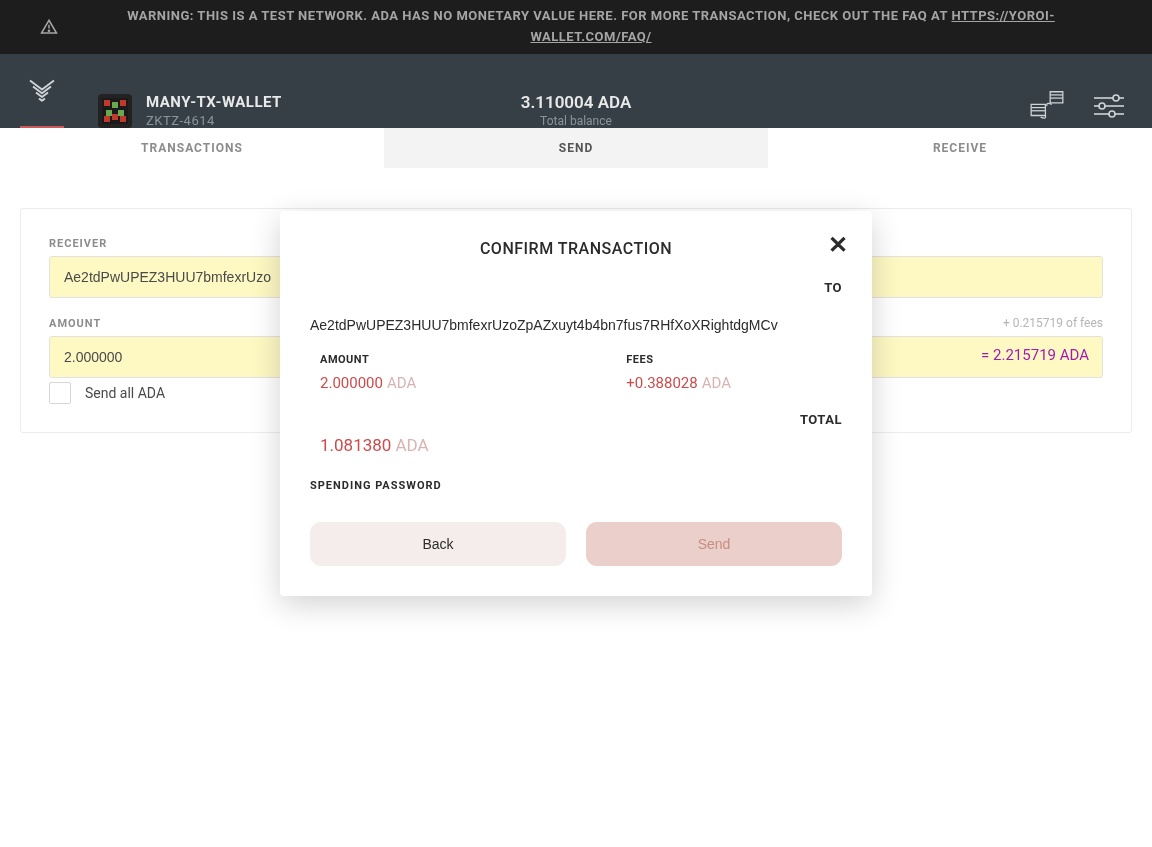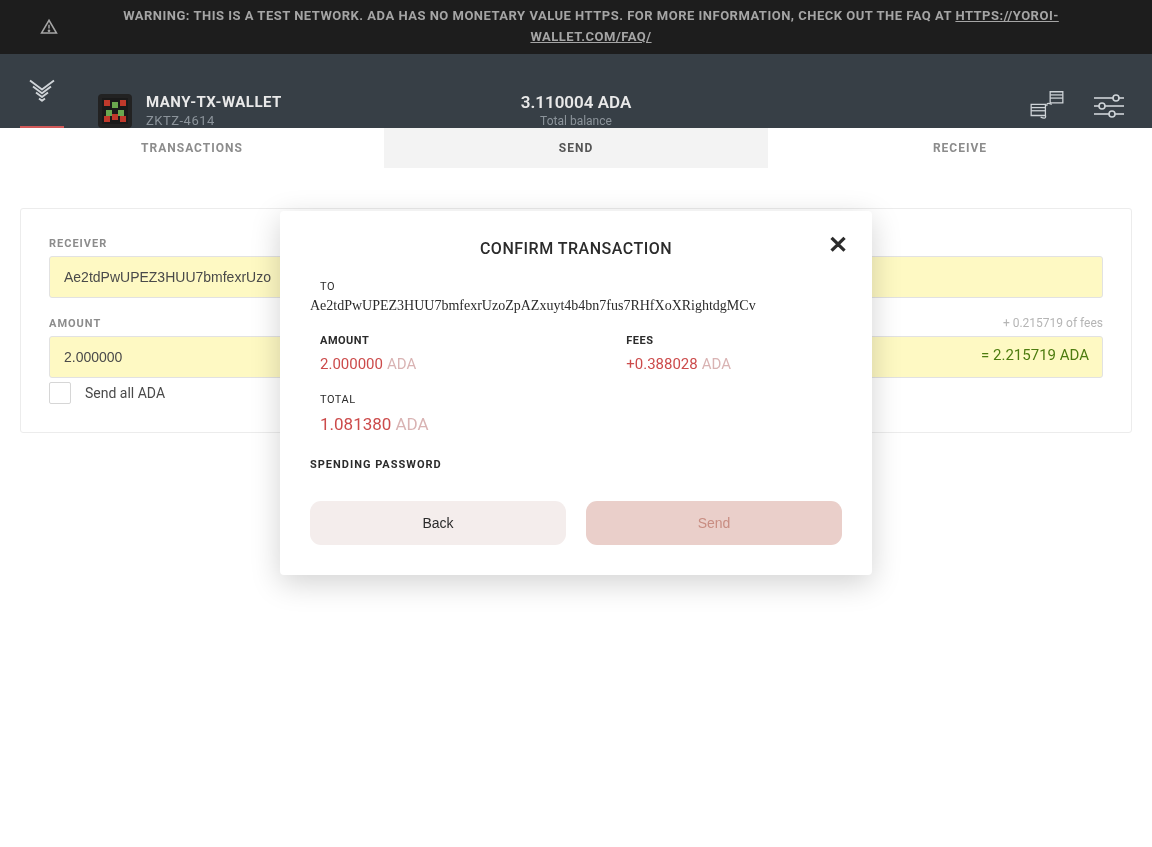--- a/index.html
+++ b/index.html
@@ -102,21 +102,21 @@
     background: #fef9c3;
     padding: 0 14px;
     font-size: 14px;
     color: #4a4a4a;
   }
   .amount-row {
     display: flex; align-items: baseline; justify-content: space-between;
     margin-top: 18px;
   }
   .amount-meta { font-size: 12px; color: #b5b5b5; }
-  .amount-total { font-size: 15px; color: #4d7c0f; text-align: right; margin-top: -32px; margin-right: 14px; position: relative; z-index: 0; }
+  .amount-total { font-size: 15px; color: #a21caf; text-align: right; margin-top: -32px; margin-right: 14px; position: relative; z-index: 0; }
   .input-wrap { position: relative; }
   .send-all {
     display: flex; align-items: center; gap: 14px;
     margin-top: 18px;
     font-size: 14px; color: #4a4a4a;
   }
   .checkbox {
     width: 22px; height: 22px; border: 1px solid #d6d6d6; border-radius: 2px; background: #fff;
   }
 
@@ -141,29 +141,30 @@
     font-weight: 500;
   }
   .modal-close {
     position: absolute;
     top: 22px; right: 24px;
     font-size: 24px; line-height: 1;
     cursor: pointer;
     font-weight: 700;
   }
   .modal-section-label {
-    font-size: 11px; font-weight: 400; letter-spacing: 0.5px;
+    font-size: 13px; font-weight: 700; letter-spacing: 0.5px;
     color: #2b2b2b;
     margin-top: 22px;
+    text-align: right;
   }
   .modal-to-value {
-    font-family: Liberation Serif, serif;
+    font-family: Liberation Sans, sans-serif;
     font-size: 14px;
     color: #2b2b2b;
-    margin-top: 5px;
+    margin-top: 22px;
     word-break: break-all;
   }
   .modal-cols {
     display: flex; gap: 60px;
     margin-top: 20px;
   }
   .modal-col { flex: 0 0 auto; }
   .modal-col .lbl { font-size: 11px; font-weight: 700; letter-spacing: 0.5px; }
   .modal-num {
     margin-top: 8px;
@@ -198,21 +199,21 @@
 </head>
 <body>
 
 <div class="warn">
   <svg width="18" height="18" viewBox="0 0 24 24" fill="none" stroke="#a5a5a5" stroke-width="2">
     <path d="M12 3 L22 20 H2 Z"></path>
       <line x1="12" y1="9" x2="12" y2="14"></line>
       <circle cx="12" cy="17" r="0.8" fill="#a5a5a5"></circle>
   </svg>
   <span>
-    <span>WARNING: THIS IS A TEST NETWORK. ADA HAS NO MONETARY VALUE HTTPS. FOR MORE INFORMATION, CHECK OUT THE FAQ AT </span><a href="#">HTTPS://YOROI-WALLET.COM/FAQ/</a>
+    <span>WARNING: THIS IS A TEST NETWORK. ADA HAS NO MONETARY VALUE HERE. FOR MORE TRANSACTION, CHECK OUT THE FAQ AT </span><a href="#">HTTPS://YOROI-WALLET.COM/FAQ/</a>
   </span>
 </div>
 
 <div class="header">
   <div class="menu-btn">
     <svg width="30" height="30" viewBox="0 0 40 40" fill="none" stroke="#cfd4d8" stroke-width="2.5" stroke-linejoin="round">
       <path d="M4 6 L20 18 L36 6"></path>
       <path d="M8 14 L20 23 L32 14"></path>
       <path d="M12 22 L20 28 L28 22"></path>
       <path d="M16 30 L20 33 L24 30"></path>

